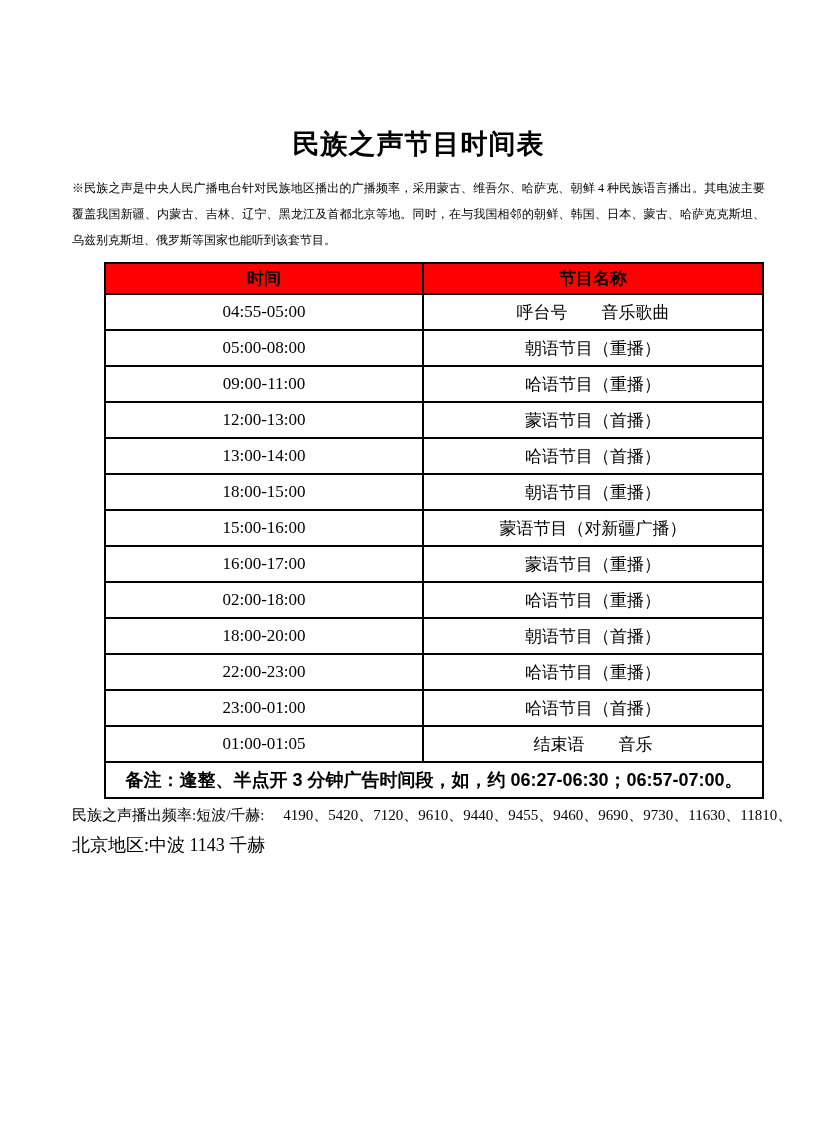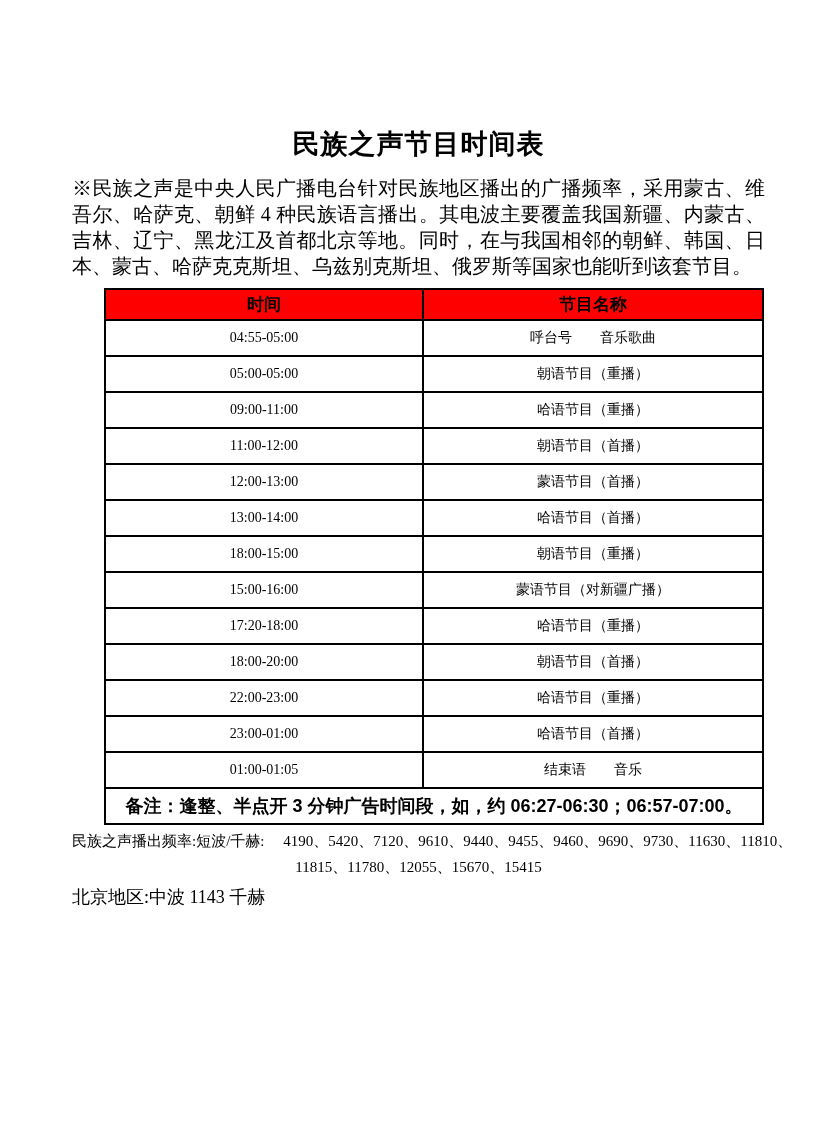--- a/index.html
+++ b/index.html
@@ -21,21 +21,21 @@
   .doc-title {
     margin: 0 0 13px 0;
     text-align: center;
     font-size: 27px;
     font-weight: bold;
     font-family: "Liberation Sans", "DejaVu Sans", sans-serif;
     letter-spacing: 1px;
   }
   .intro {
     margin: 0 0 9px 0;
-    font-size: 20px;
+    font-size: 12px;
     line-height: 26px;
     text-align: justify;
     text-justify: inter-ideograph;
   }
   table.schedule {
     border-collapse: collapse;
     table-layout: fixed;
     width: 658px;
     margin-left: 32px;
   }
@@ -48,21 +48,21 @@
     overflow: hidden;
   }
   table.schedule th {
     height: 29px;
     font-size: 17px;
     font-weight: bold;
     font-family: "Liberation Sans", "DejaVu Sans", sans-serif;
   }
   table.schedule td {
     height: 34px;
-    font-size: 14px;
+    font-size: 17px;
   }
   td.time-cell {
     font-family: "Liberation Serif", "DejaVu Serif", serif;
   }
   td.program-cell {
     font-family: "Liberation Serif", "DejaVu Serif", serif;
   }
   tr.remark-row td {
     height: 34px;
     font-size: 18px;
@@ -104,49 +104,49 @@
         <th style="background-color: rgb(255, 0, 0); color: rgb(0, 0, 0);">节目名称</th>
       </tr>
     </thead>
     <tbody>
 
     <tr>
           <td class="time-cell">04:55-05:00</td>
           <td class="program-cell">呼台号　　音乐歌曲</td>
         </tr>
         <tr>
-          <td class="time-cell">05:00-05:00</td>
+          <td class="time-cell">05:00-08:00</td>
           <td class="program-cell">朝语节目（重播）</td>
         </tr>
         <tr>
           <td class="time-cell">09:00-11:00</td>
           <td class="program-cell">哈语节目（重播）</td>
-        </tr>
-        <tr>
-          <td class="time-cell">11:00-12:00</td>
-          <td class="program-cell">朝语节目（首播）</td>
         </tr>
         <tr>
           <td class="time-cell">12:00-13:00</td>
           <td class="program-cell">蒙语节目（首播）</td>
         </tr>
         <tr>
           <td class="time-cell">13:00-14:00</td>
           <td class="program-cell">哈语节目（首播）</td>
         </tr>
         <tr>
           <td class="time-cell">18:00-15:00</td>
           <td class="program-cell">朝语节目（重播）</td>
         </tr>
         <tr>
           <td class="time-cell">15:00-16:00</td>
           <td class="program-cell">蒙语节目（对新疆广播）</td>
         </tr>
         <tr>
-          <td class="time-cell">17:20-18:00</td>
+          <td class="time-cell">16:00-17:00</td>
+          <td class="program-cell">蒙语节目（重播）</td>
+        </tr>
+        <tr>
+          <td class="time-cell">02:00-18:00</td>
           <td class="program-cell">哈语节目（重播）</td>
         </tr>
         <tr>
           <td class="time-cell">18:00-20:00</td>
           <td class="program-cell">朝语节目（首播）</td>
         </tr>
         <tr>
           <td class="time-cell">22:00-23:00</td>
           <td class="program-cell">哈语节目（重播）</td>
         </tr>
@@ -161,17 +161,16 @@
       </tbody>
     <tfoot>
       <tr class="remark-row">
         <td colspan="2">备注：逢整、半点开 3 分钟广告时间段，如，约 06:27-06:30；06:57-07:00。</td>
       </tr>
     </tfoot>
   </table>
 
   <p class="freq-line1">民族之声播出频率:短波/千赫:　 4190、5420、7120、9610、9440、9455、9460、9690、9730、11630、11810、</p>
 
-  <p class="freq-line2">11815、11780、12055、15670、15415</p>
 
   <p class="beijing-line">北京地区:中波 1143 千赫</p>
 
 </div>
 
 </body></html>

